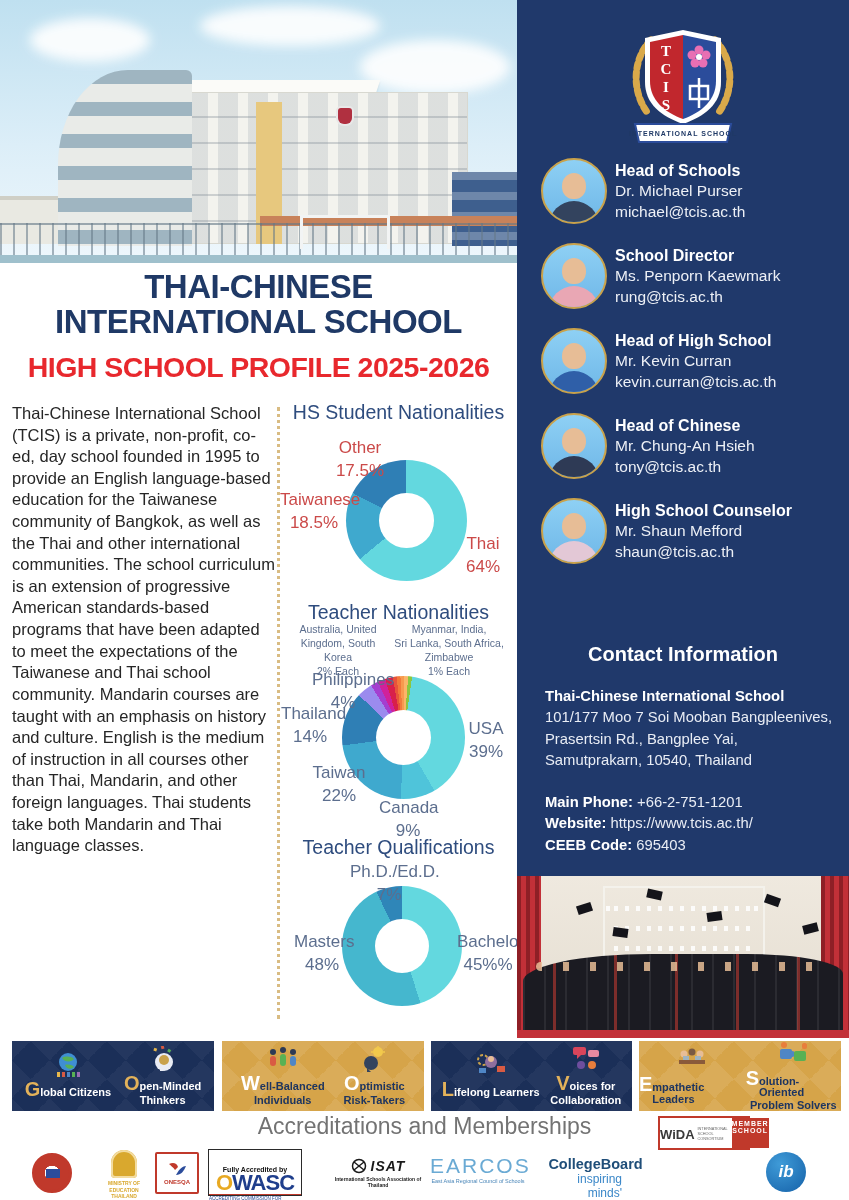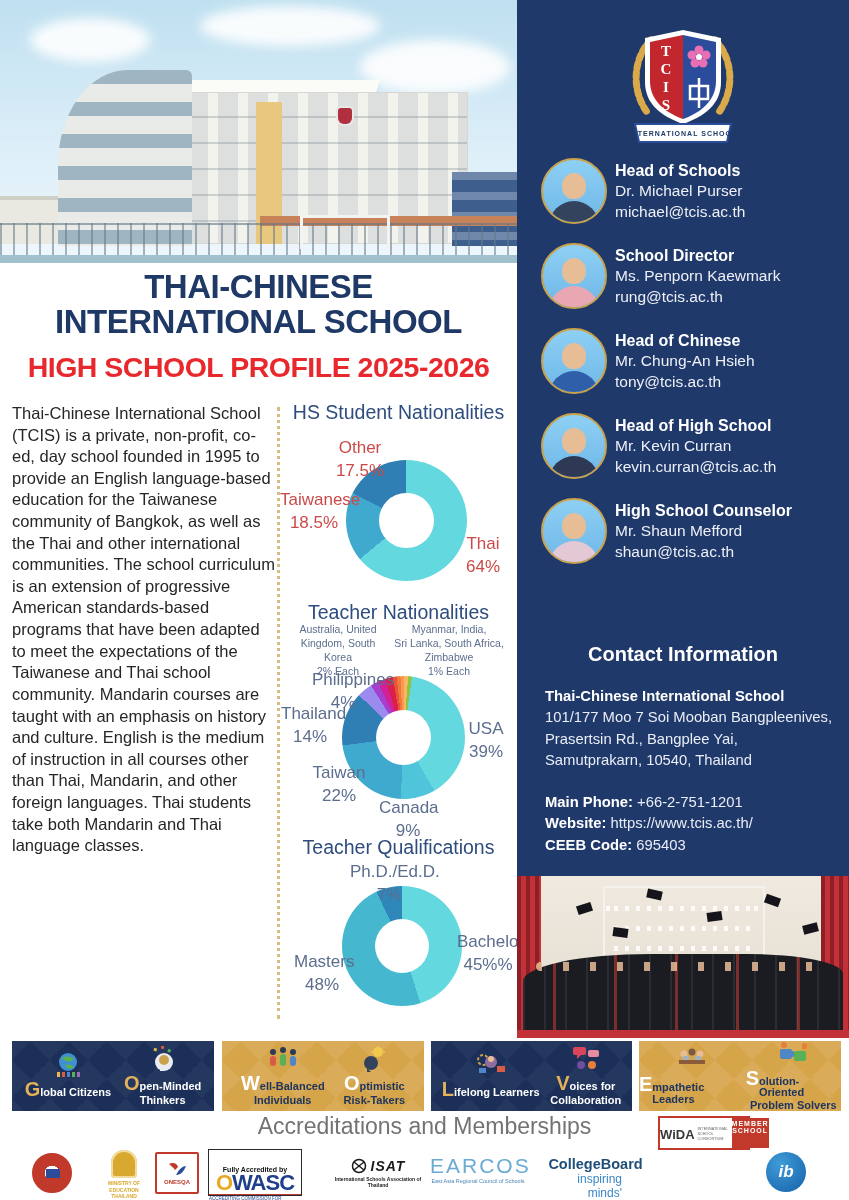--- a/index.html
+++ b/index.html
@@ -55,21 +55,21 @@
   #lbl-taiwanese { left:280px; top:489px; width:68px; }
   #lbl-thai { left:458px; top:533px; width:50px; }
   #lbl-aus { left:286px; top:623px; width:104px; font-size:10.5px; }
   #lbl-mya { left:392px; top:623px; width:114px; font-size:10.5px; }
   #lbl-phil { left:312px; top:669px; width:62px; }
   #lbl-thailand { left:281px; top:703px; width:58px; }
   #lbl-usa { left:464px; top:718px; width:44px; }
   #lbl-taiwan2 { left:311px; top:762px; width:56px; }
   #lbl-canada { left:379px; top:797px; width:58px; }
   #lbl-phd { left:350px; top:861px; width:78px; }
-  #lbl-masters { left:294px; top:931px; width:56px;margin-top:20px; }
+  #lbl-masters { left:294px; top:931px; width:56px; }
   #lbl-bachelors { left:457px; top:931px; width:62px; }
 
   
   .navy-panel { position:absolute; left:517px; top:0; width:332px; height:868px; background:#20396b; }
   .crest { position:absolute; left:50%; top:20px; transform:translateX(-50%); }
   .staff-list { position:absolute; left:24px; top:158px; right:10px; }
   .staff-row { display:flex; align-items:center; margin-bottom:19px; }
   .sphoto { width:66px; height:66px; border-radius:50%; border:2px solid #c9a24b; position:relative; overflow:hidden;
     background:linear-gradient(180deg,#8ed0f4,#6fb7e8); flex-shrink:0; }
   .sphoto::before { content:''; position:absolute; left:50%; top:13px; transform:translateX(-50%);
@@ -290,31 +290,31 @@
         <div class="sphoto"></div>
         <div class="staff-text">
           <div class="staff-role">School Director</div>
           <div>Ms. Penporn Kaewmark</div>
           <div class="email">rung@tcis.ac.th</div>
         </div>
       </div>
       <div class="staff-row">
         <div class="sphoto"></div>
         <div class="staff-text">
-          <div class="staff-role">Head of Chinese</div>
-          <div>Mr. Chung-An Hsieh</div>
-          <div class="email">tony@tcis.ac.th</div>
+          <div class="staff-role">Head of High School</div>
+          <div>Mr. Kevin Curran</div>
+          <div class="email">kevin.curran@tcis.ac.th</div>
         </div>
       </div>
       <div class="staff-row">
         <div class="sphoto"></div>
         <div class="staff-text">
-          <div class="staff-role">Head of High School</div>
-          <div>Mr. Kevin Curran</div>
-          <div class="email">kevin.curran@tcis.ac.th</div>
+          <div class="staff-role">Head of Chinese</div>
+          <div>Mr. Chung-An Hsieh</div>
+          <div class="email">tony@tcis.ac.th</div>
         </div>
       </div>
       <div class="staff-row">
         <div class="sphoto"></div>
         <div class="staff-text">
           <div class="staff-role">High School Counselor</div>
           <div>Mr. Shaun Mefford</div>
           <div class="email">shaun@tcis.ac.th</div>
         </div>
       </div>

